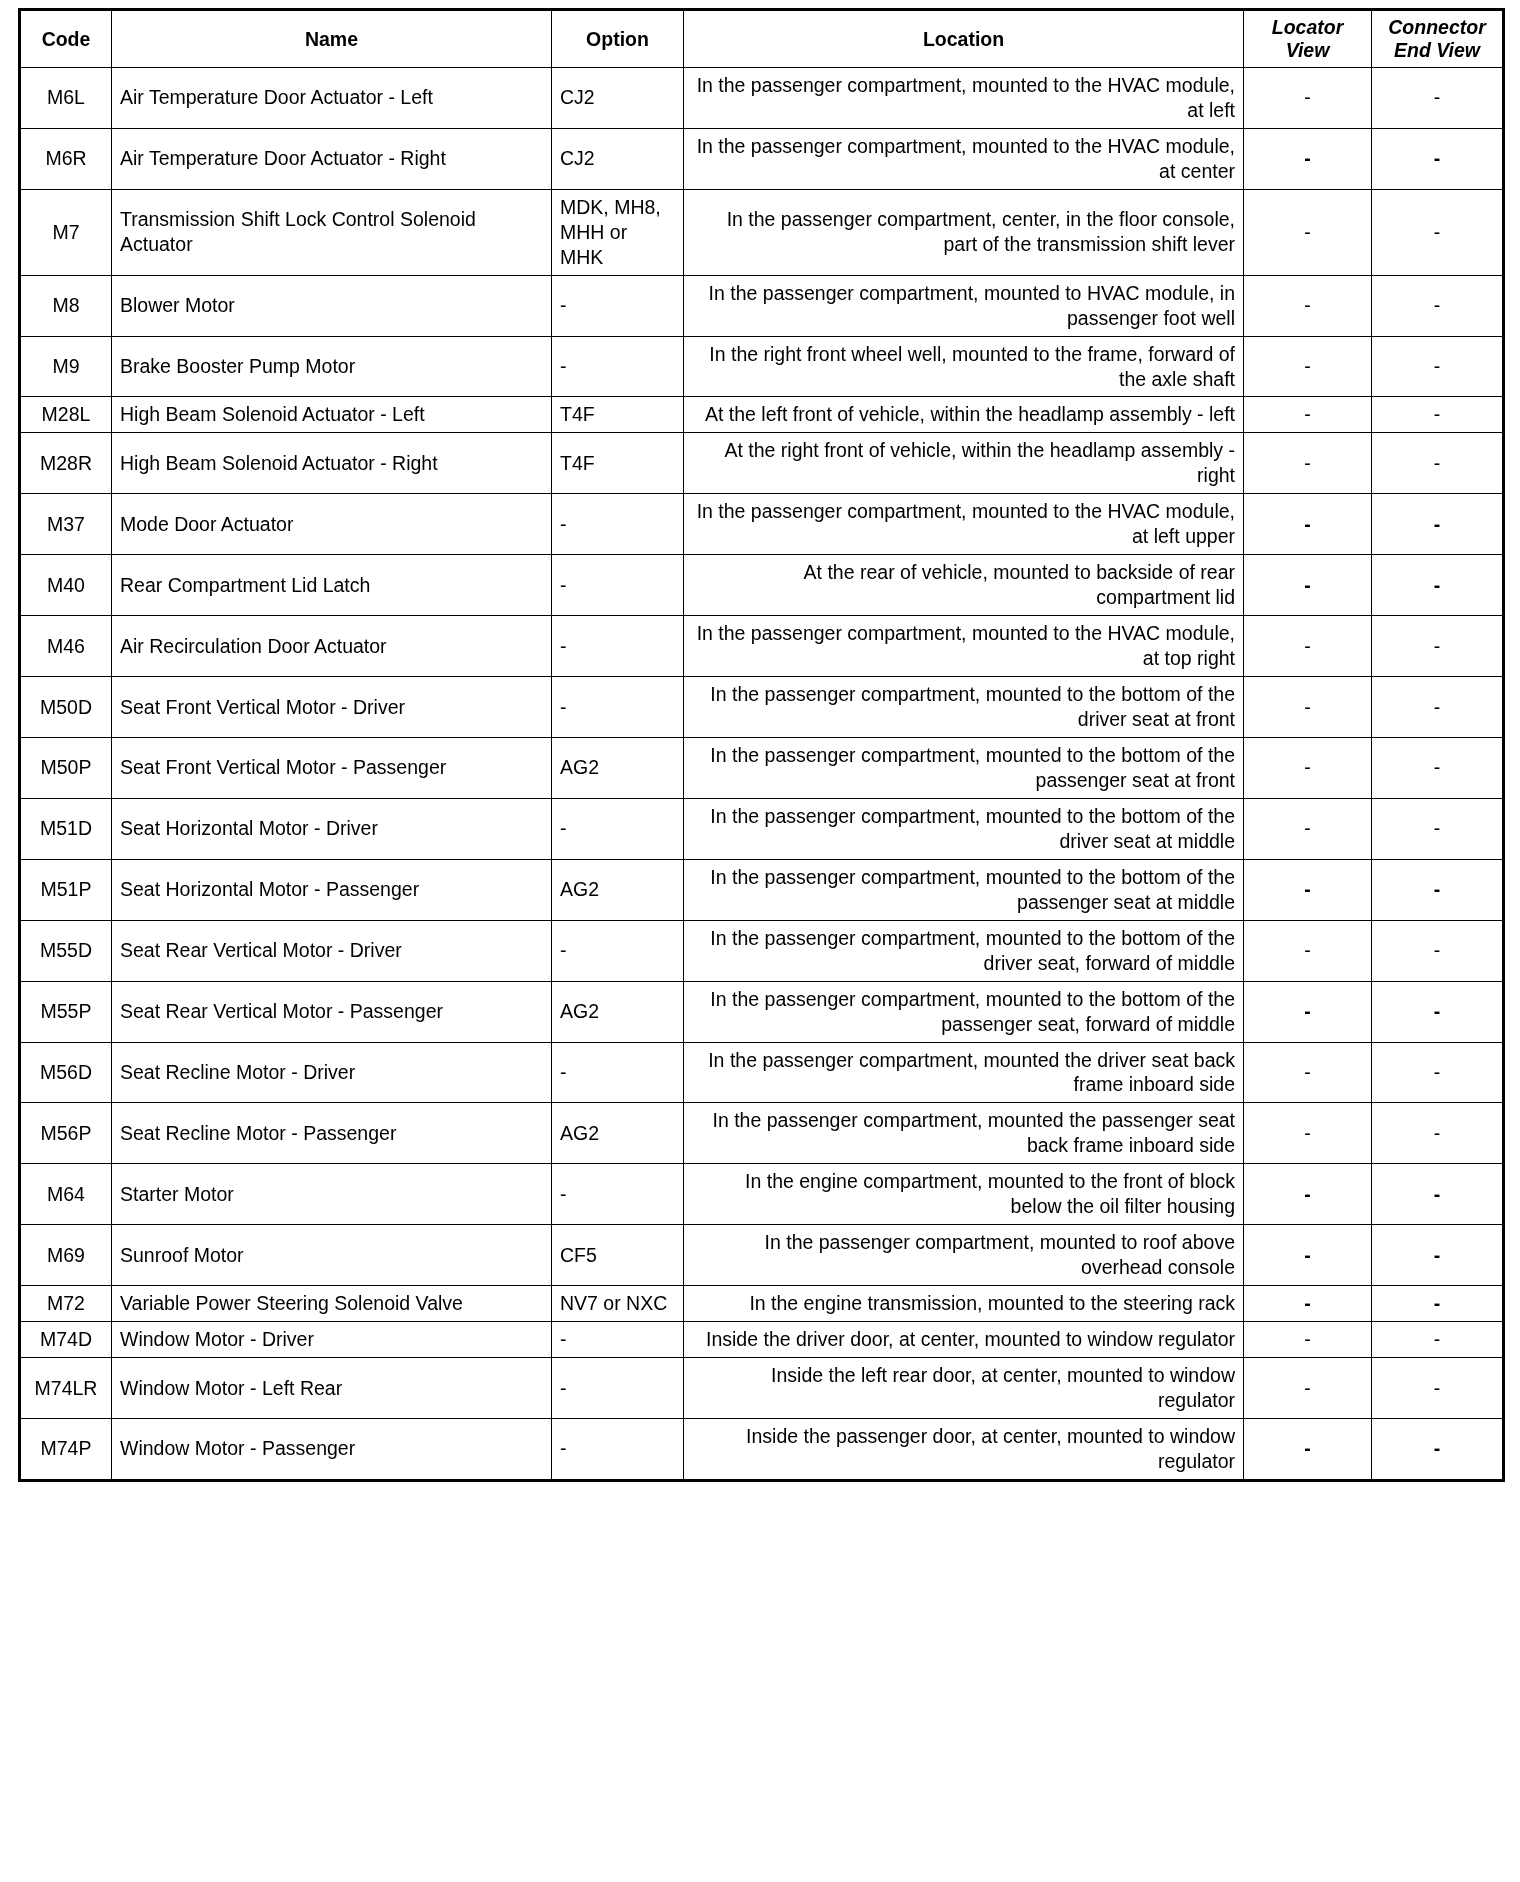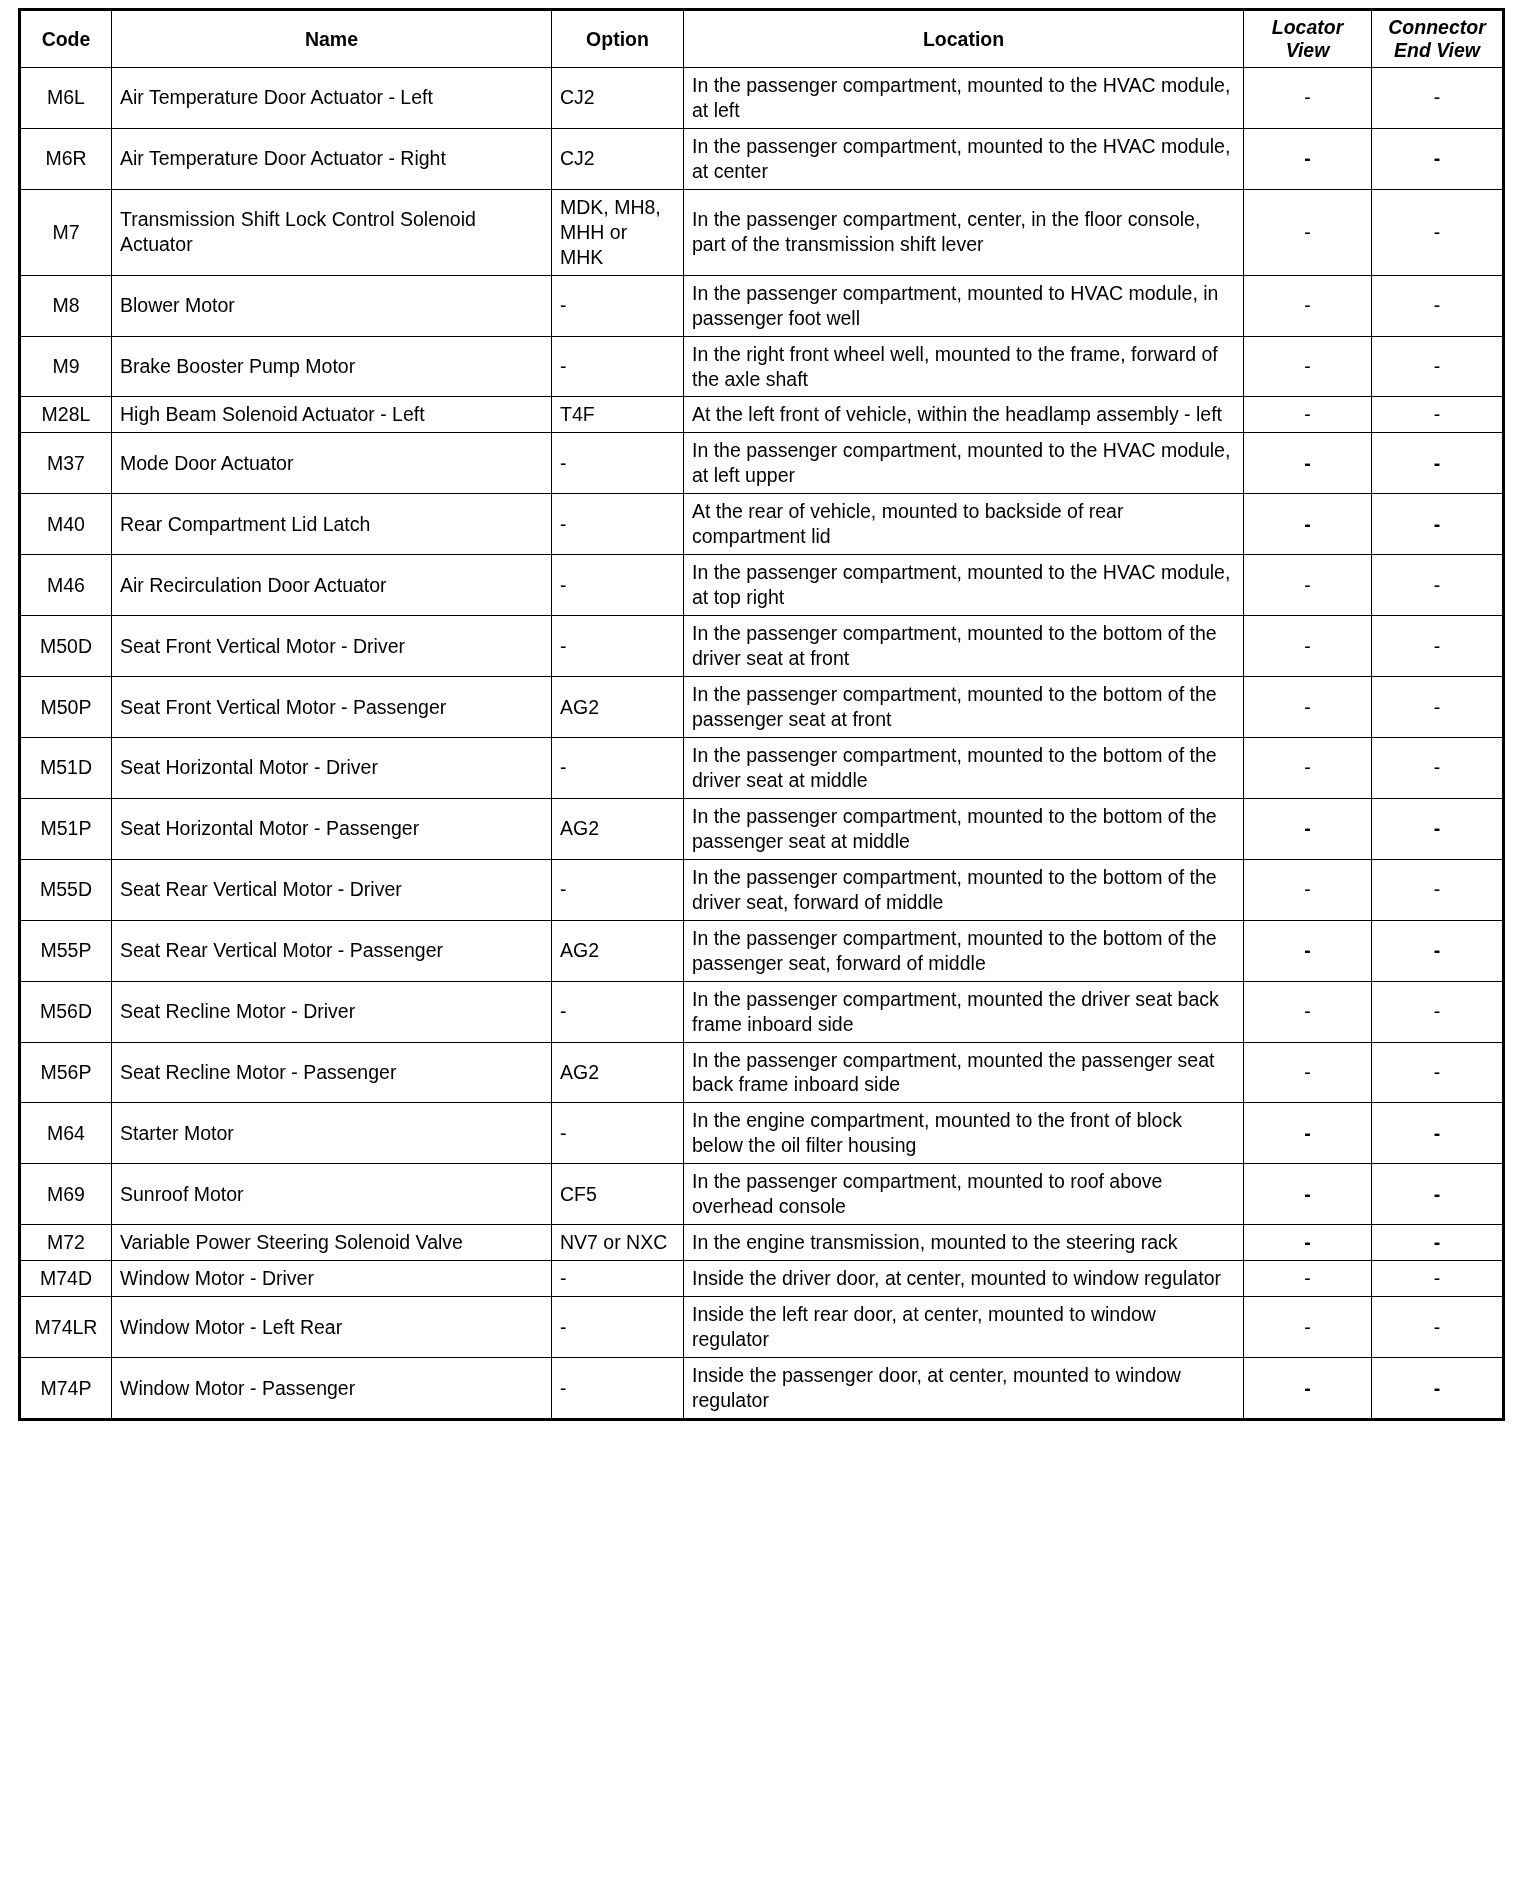--- a/index.html
+++ b/index.html
@@ -52,21 +52,21 @@
     white-space: nowrap;
   }
   td.name-cell {
     text-align: left;
     padding-left: 14px;
   }
   td.option-cell {
     text-align: left;
   }
   td.location-cell {
-    text-align: left;
+    text-align: right;
     padding-left: 12px;
   }
   td.view-cell {
     text-align: center;
     font-weight: bold;
   }
   td.view-cell.light {
     font-weight: normal;
   }
   .hdr-two-line {
@@ -147,20 +147,28 @@
         </tr>
         <tr>
           <td class="code-cell">M28L</td>
           <td class="name-cell">High Beam Solenoid Actuator - Left</td>
           <td class="option-cell">T4F</td>
           <td class="location-cell">At the left front of vehicle, within the headlamp assembly - left</td>
           <td class="view-cell light">-</td>
           <td class="view-cell light">-</td>
         </tr>
         <tr>
+          <td class="code-cell">M28R</td>
+          <td class="name-cell">High Beam Solenoid Actuator - Right</td>
+          <td class="option-cell">T4F</td>
+          <td class="location-cell">At the right front of vehicle, within the headlamp assembly - right</td>
+          <td class="view-cell light">-</td>
+          <td class="view-cell light">-</td>
+        </tr>
+        <tr>
           <td class="code-cell">M37</td>
           <td class="name-cell">Mode Door Actuator</td>
           <td class="option-cell">-</td>
           <td class="location-cell">In the passenger compartment, mounted to the HVAC module, at left upper</td>
           <td class="view-cell">-</td>
           <td class="view-cell">-</td>
         </tr>
         <tr>
           <td class="code-cell">M40</td>
           <td class="name-cell">Rear Compartment Lid Latch</td>

